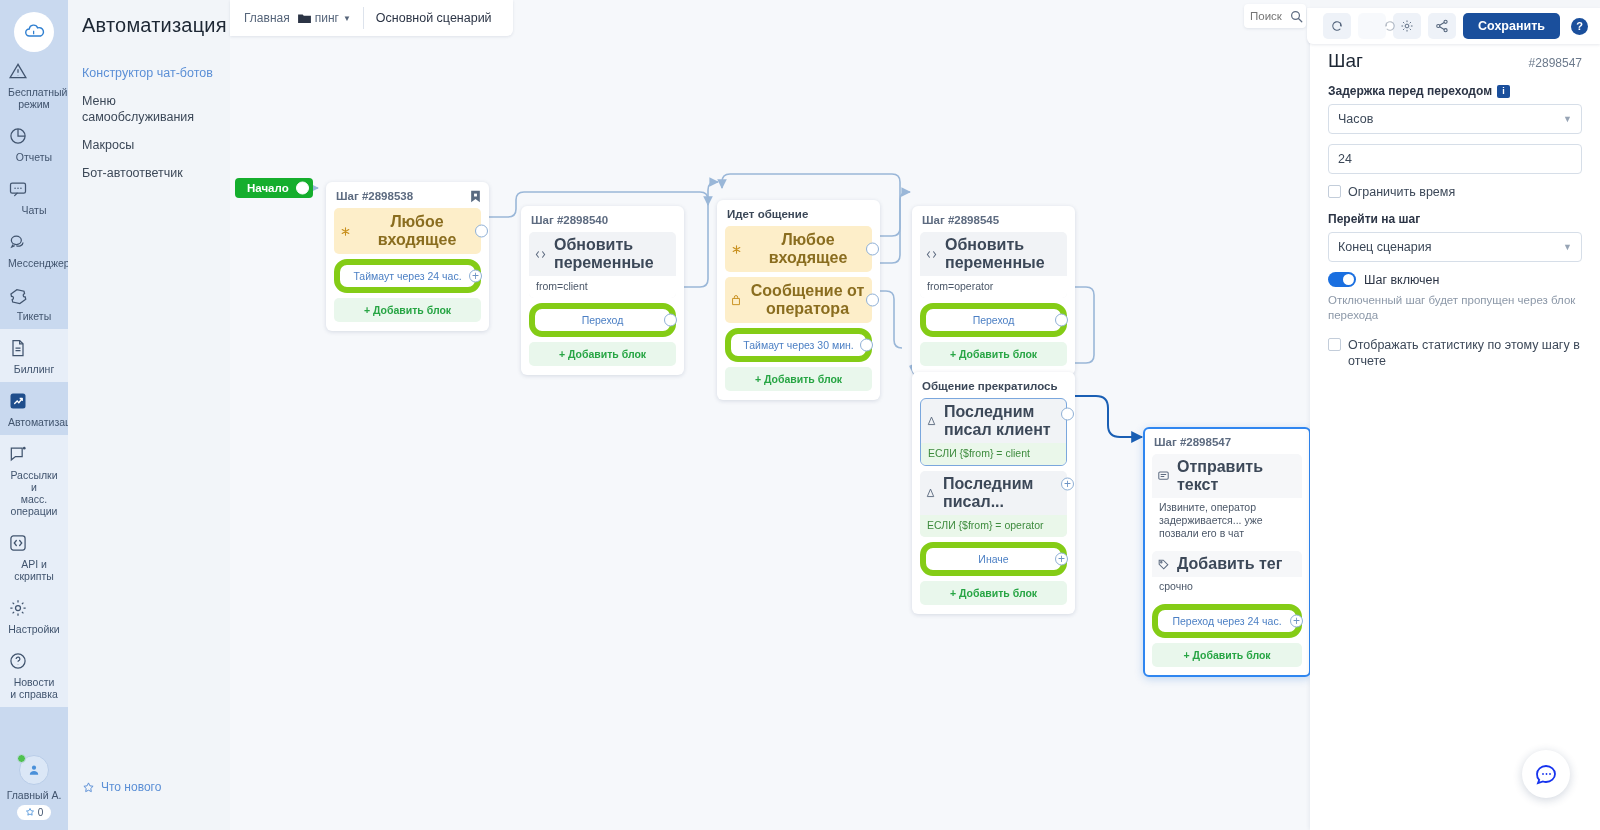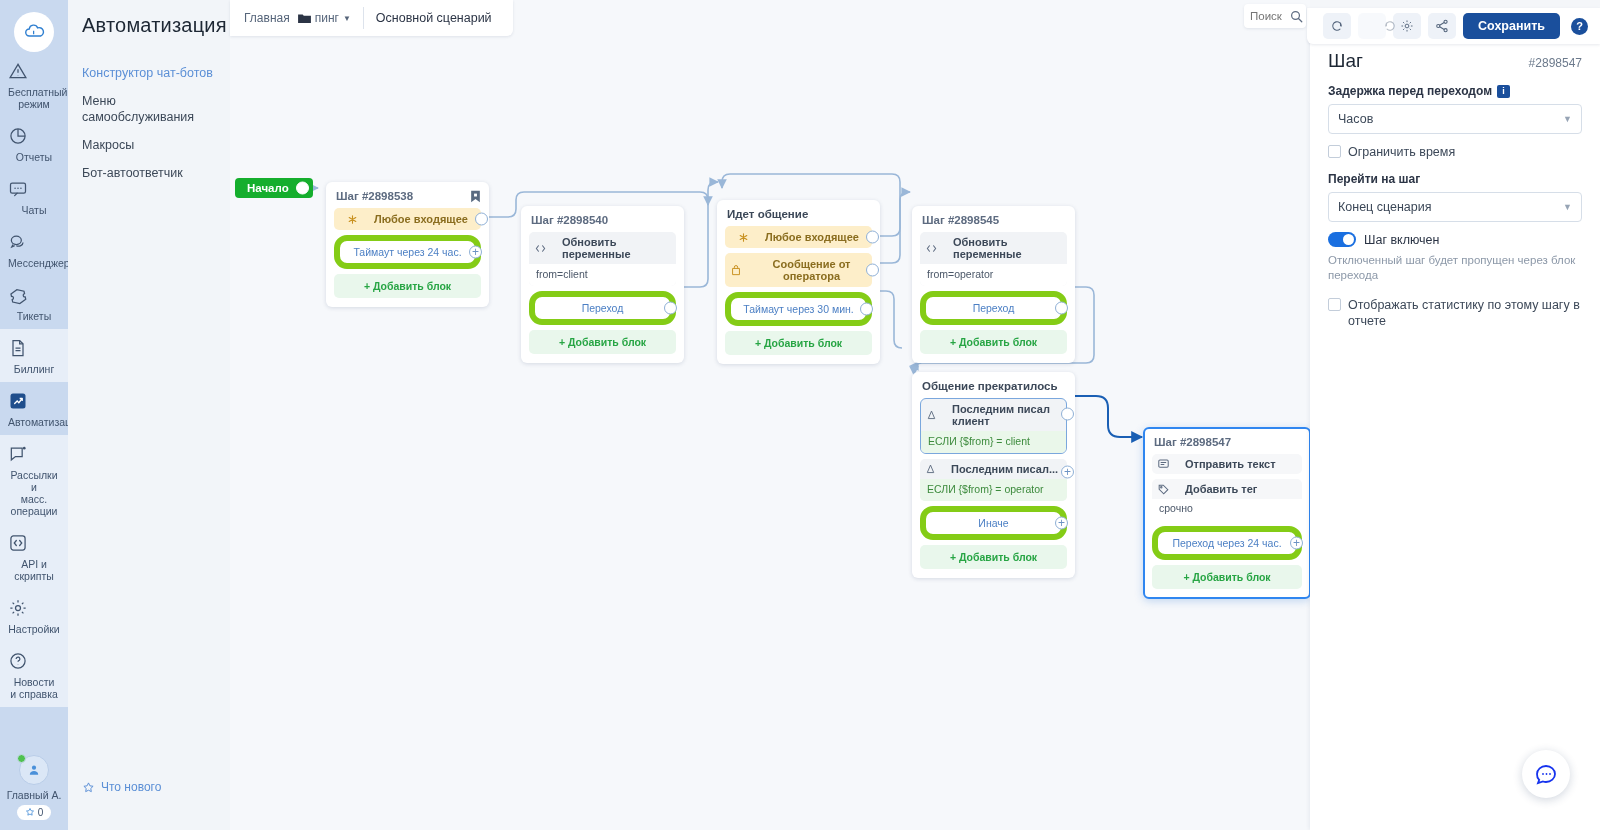--- a/index.html
+++ b/index.html
@@ -112,21 +112,21 @@
     position: absolute; background: #fff; border-radius: 6px; padding: 8px 8px 9px;
     box-shadow: 0 1px 4px rgba(25,50,90,.15); width: 163px;
   }
   .node.selected { border: 2px solid #2f86f0; padding: 7px 7px 8px; box-shadow: 0 2px 9px rgba(30,110,210,.25); }
   .node-title { font-size: 11.5px; font-weight: 700; color: #5d6b80; margin-bottom: 6px; padding-left: 2px;}
   .node-title.plain { color: #3c4858; }
   .node-head { display: flex; align-items: flex-start; justify-content: space-between; }
 
   .blk { border-radius: 5px; margin-bottom: 5px; position: relative; }
   .blk-head {
-    display: flex; align-items: center; gap: 16px; font-size: 11px;
+    display: flex; align-items: center; gap: 8px; font-size: 16px;
     font-weight: 700; padding: 4px 6px;
   }
   .blk-body { font-size: 10.5px; padding: 2px 7px 5px; line-height: 13px; }
 
   .blk.yellow { background: #fdeec9; text-align: center; }
   .blk.yellow .blk-head { justify-content: center; color: #8a6d1f; padding: 5px 6px; }
   .blk.grey { background: #f1f3f6; }
   .blk.grey .blk-head { color: #3c4858; }
   .blk.grey .blk-body { color: #4b5768; background: #fff; border-radius: 0 0 5px 5px; padding: 4px 7px 5px;}
   .blk.cond { background: #f1f3f6; }
@@ -548,20 +548,21 @@
     <div class="blk white" style="background:#f6f7f9;">
       <div class="blk-head">
         <span>
           <svg width="11" height="10" viewBox="0 0 14 12" fill="none" stroke="#5d6b80" stroke-width="1.3">
               <rect x="1" y="1" width="12" height="9" rx="1.5"></rect>
               <path d="M3.4 4h7M3.4 6.5h4.6"></path>
             </svg>
         </span>
         <span>Отправить текст</span>
       </div>
+      <div class="blk-body" style="background:#fff;">Извините, оператор задерживается... уже позвали его в чат</div>
     </div>
     <div class="blk white" style="background:#f6f7f9;">
       <div class="blk-head">
         <span>
           <svg width="11" height="11" viewBox="0 0 14 14" fill="none" stroke="#5d6b80" stroke-width="1.3">
               <path d="M1.5 1.5h5.2L12.5 7.3 7.3 12.5 1.5 6.7z"></path>
               <circle cx="4.2" cy="4.2" r=".9"></circle>
             </svg>
         </span>
         <span>Добавить тег</span>
@@ -650,20 +651,23 @@
   <div class="rp-label">
     <span>Задержка перед переходом</span>
     <span class="info-i">i</span>
   </div>
 
   <div class="rp-select">
     <span>Часов</span>
     <span class="car">▼</span>
   </div>
 
+  <div class="rp-input">
+    <span>24</span>
+  </div>
 
   <label class="rp-check">
     <span class="cbox"></span>
     <span>Ограничить время</span>
   </label>
 
   <div class="rp-label">
     <span>Перейти на шаг</span>
   </div>
   <div class="rp-select">

